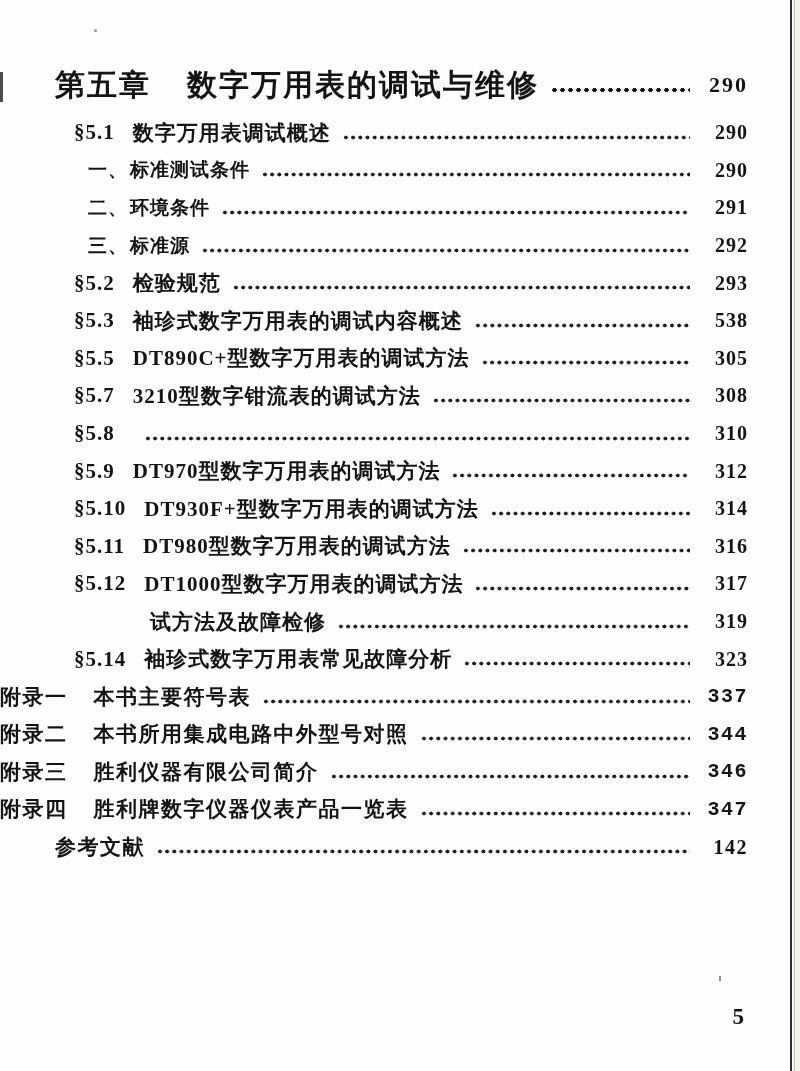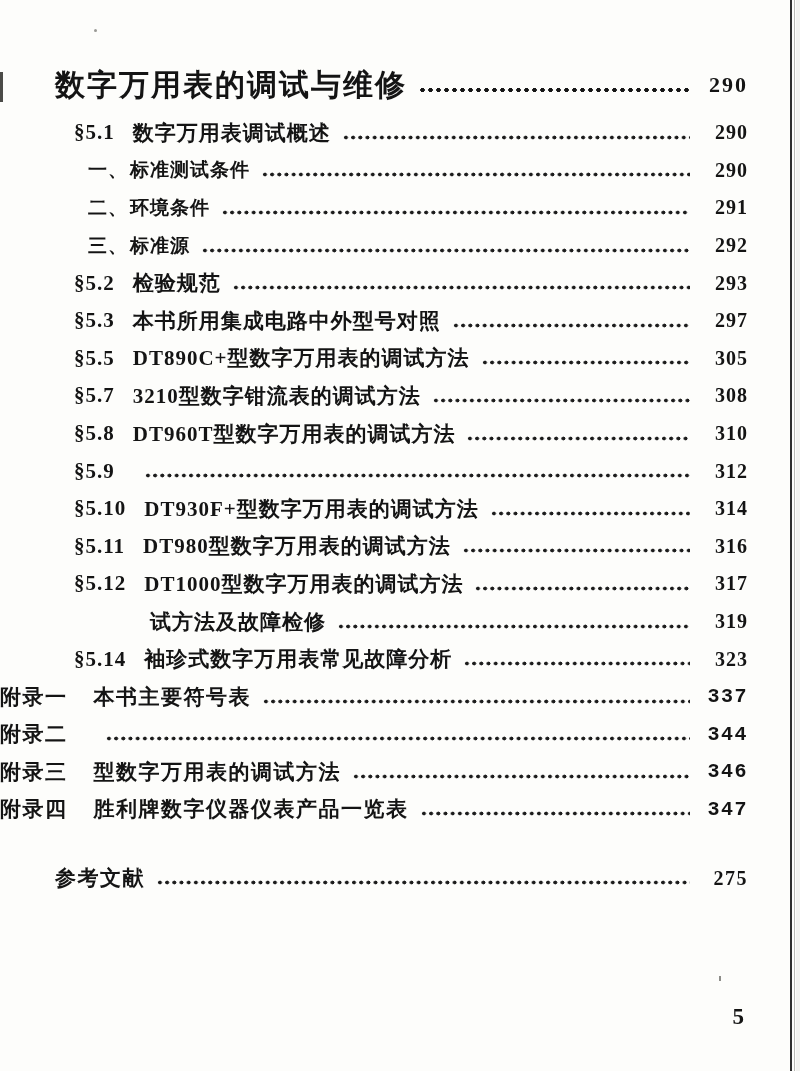--- a/index.html
+++ b/index.html
@@ -26,21 +26,21 @@
   .speck-c { position: absolute; left: 0;     top: 72px;  width: 3px; height: 30px; background: #4b4b48; }
 
   .toc { position: absolute; top: 56px; left: 0; right: 0; }
 
   .row { display: flex; align-items: center; padding-right: 52px; }
 
   .chapter  { height: 58px;   padding-left: 55px; font-size: 30px; letter-spacing: 2px; }
   .section  { height: 37.6px; padding-left: 74px; font-size: 21px; letter-spacing: 1px; }
   .sub      { height: 37.6px; padding-left: 88px; font-size: 19px; letter-spacing: 1px; }
   .appendix { height: 37.6px; font-size: 21px; letter-spacing: 1.5px; font-family: Liberation Mono, monospace; }
-  .plain    { height: 37.6px; padding-left: 55px; font-size: 21px; letter-spacing: 1.5px; margin-top: 31px; }
+  .plain    { height: 37.6px; padding-left: 55px; font-size: 21px; letter-spacing: 1.5px; }
   .cont     { padding-left: 150px; }
 
   .num { white-space: nowrap; margin-right: 18px; }
   .chapter  .num { margin-right: 36px; }
   .appendix .num { margin-right: 26px; }
   .sub      .num { margin-right: 2px; }
 
   .title { white-space: nowrap; }
 
   .leader {
@@ -61,20 +61,21 @@
 
   .folio { position: absolute; top: 1004px; right: 56px; font-size: 23px; letter-spacing: 0; }
 </style>
 </head>
 <body>
 
 <div class="page">
 
   <div class="toc">
     <div class="row chapter">
+      <span class="num">第五章</span>
       <span class="title">数字万用表的调试与维修</span>
       <div class="leader"></div>
       <span class="pagenum">290</span>
     </div>
     <div>
         <div class="row section">
           <span class="num">§5.1</span>
           <span class="title">数字万用表调试概述</span>
           <div class="leader"></div>
           <span class="pagenum">290</span>
@@ -98,44 +99,44 @@
           <span class="pagenum">292</span>
         </div>
         <div class="row section">
           <span class="num">§5.2</span>
           <span class="title">检验规范</span>
           <div class="leader"></div>
           <span class="pagenum">293</span>
         </div>
         <div class="row section">
           <span class="num">§5.3</span>
-          <span class="title">本书所用集成电路中外型号对照</span>
-          <div class="leader"></div>
-          <span class="pagenum">297</span>
+          <span class="title">袖珍式数字万用表的调试内容概述</span>
+          <div class="leader"></div>
+          <span class="pagenum">538</span>
         </div>
         <div class="row section">
           <span class="num">§5.5</span>
           <span class="title">DT890C+型数字万用表的调试方法</span>
           <div class="leader"></div>
           <span class="pagenum">305</span>
         </div>
         <div class="row section">
           <span class="num">§5.7</span>
           <span class="title">3210型数字钳流表的调试方法</span>
           <div class="leader"></div>
           <span class="pagenum">308</span>
         </div>
         <div class="row section">
           <span class="num">§5.8</span>
-          <span class="title">DT960T型数字万用表的调试方法</span>
           <div class="leader"></div>
           <span class="pagenum">310</span>
         </div>
         <div class="row section">
           <span class="num">§5.9</span>
+          <span class="title">DT970型数字万用表的调试方法</span>
           <div class="leader"></div>
           <span class="pagenum">312</span>
         </div>
         <div class="row section">
           <span class="num">§5.10</span>
           <span class="title">DT930F+型数字万用表的调试方法</span>
           <div class="leader"></div>
           <span class="pagenum">314</span>
         </div>
         <div class="row section">
@@ -162,39 +163,40 @@
           <span class="pagenum">323</span>
         </div>
         <div class="row appendix">
           <span class="num">附录一</span>
           <span class="title">本书主要符号表</span>
           <div class="leader"></div>
           <span class="pagenum">337</span>
         </div>
         <div class="row appendix">
           <span class="num">附录二</span>
+          <span class="title">本书所用集成电路中外型号对照</span>
           <div class="leader"></div>
           <span class="pagenum">344</span>
         </div>
         <div class="row appendix">
           <span class="num">附录三</span>
-          <span class="title">型数字万用表的调试方法</span>
+          <span class="title">胜利仪器有限公司简介</span>
           <div class="leader"></div>
           <span class="pagenum">346</span>
         </div>
         <div class="row appendix">
           <span class="num">附录四</span>
           <span class="title">胜利牌数字仪器仪表产品一览表</span>
           <div class="leader"></div>
           <span class="pagenum">347</span>
         </div>
         <div class="row plain">
           <span class="title">参考文献</span>
           <div class="leader"></div>
-          <span class="pagenum">275</span>
+          <span class="pagenum">142</span>
         </div>
       </div>
   </div>
 
   <div class="folio">5</div>
 
   <div class="edge-line"></div>
   <div class="edge-line2"></div>
   <div class="edge-shade"></div>
   <div class="speck-a"></div>

